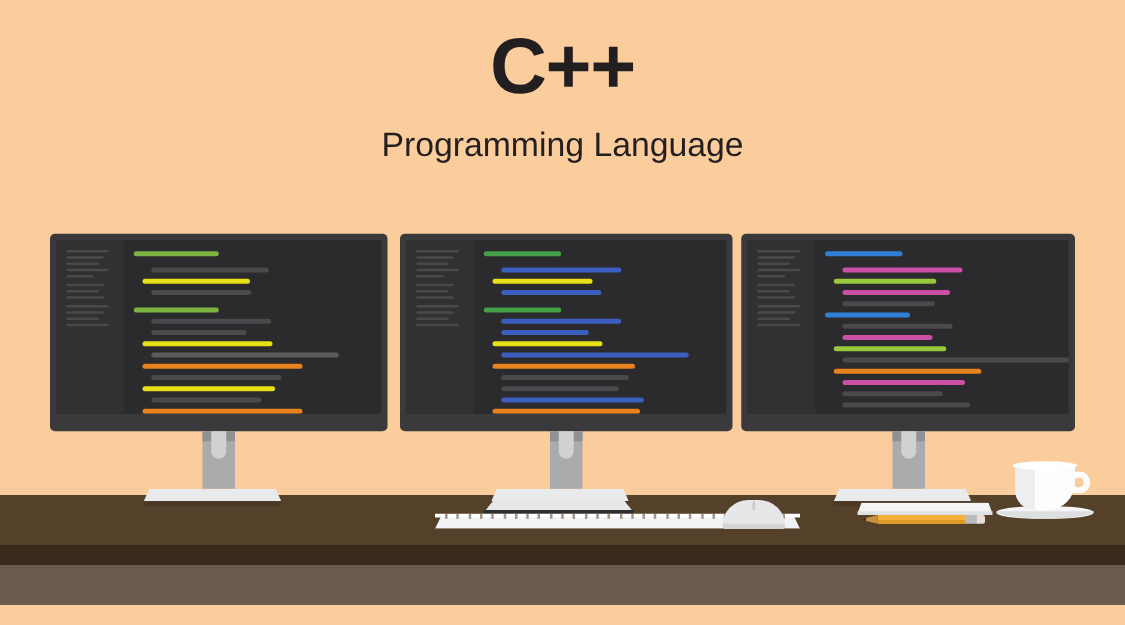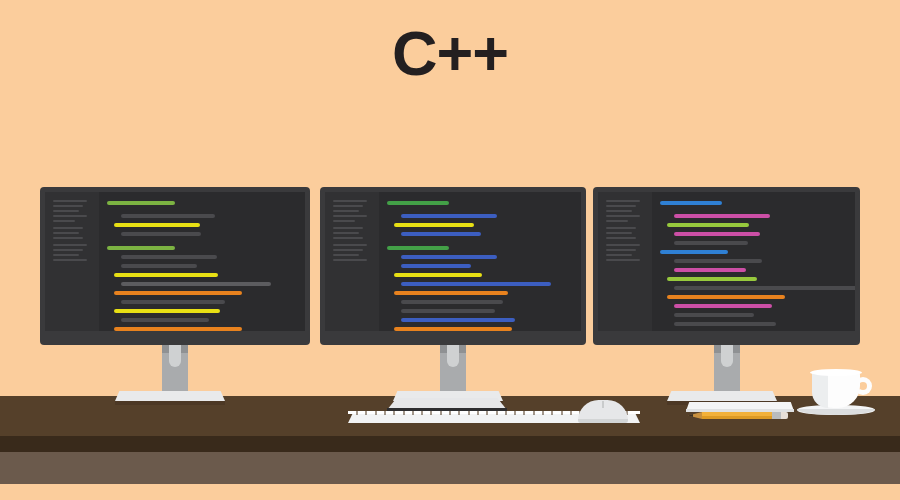--- a/index.html
+++ b/index.html
@@ -157,20 +157,21 @@
     border:5px solid #fdfdfd; border-radius:50%; border-left-color:transparent;
   }
 </style>
 </head>
 <body>
 
 <div id="stage">
 
   <div class="title-block">
     <div class="title">C++</div>
+    <div class="subtitle">Programming Language</div>
   </div>
 
   <div class="desk-top"></div>
   <div class="desk-edge"></div>
   <div class="desk-front"></div>
   <div class="desk-shadow"></div>
 
   <div id="monitors-root">
       <div class="monitor m1">
         <div class="mon-body">

